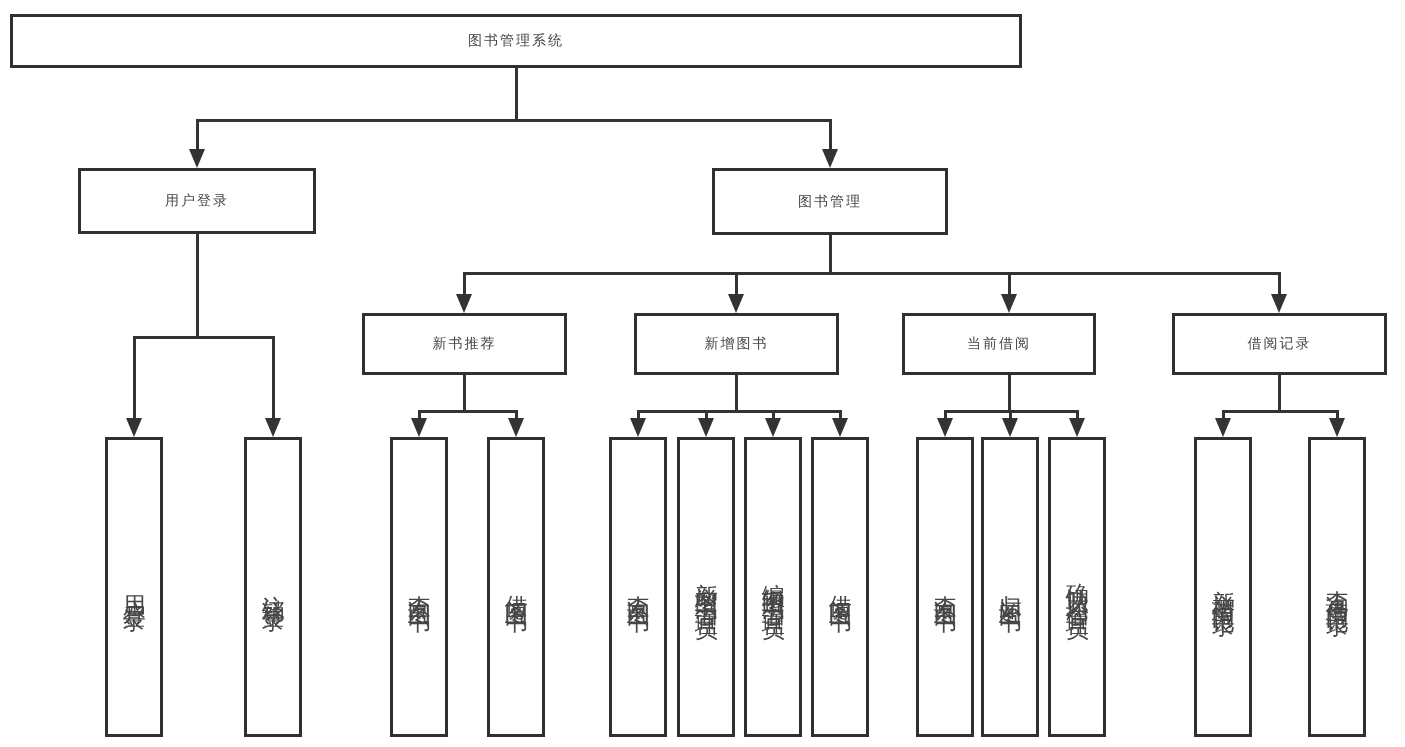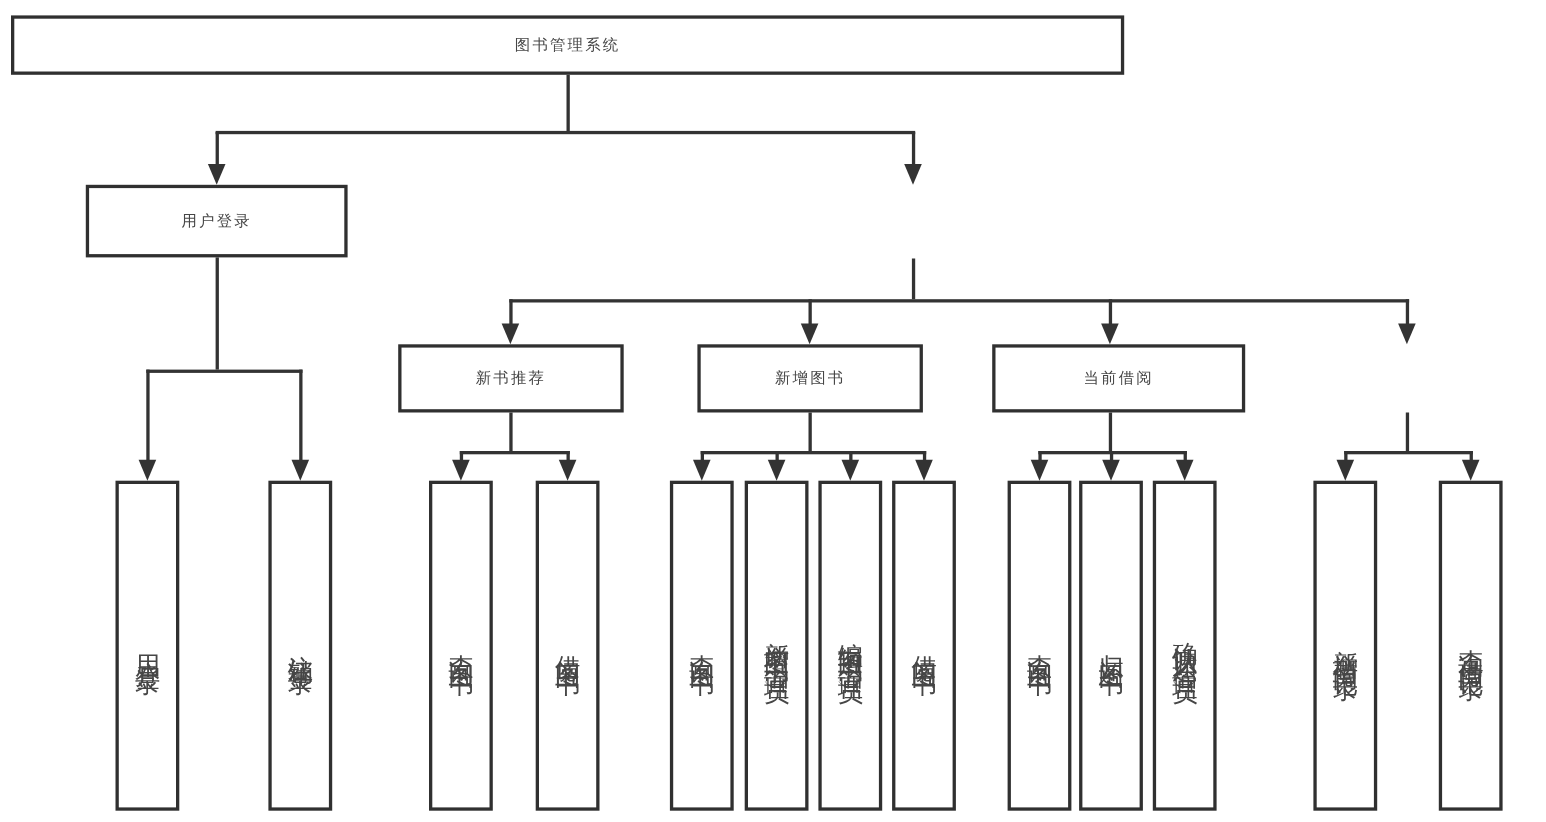--- a/index.html
+++ b/index.html
@@ -54,29 +54,35 @@
 
 <div class="canvas">
 
   <div class="node h" style="left:10px;top:14px;width:1012px;height:54px;">
     <span>图书管理系统</span>
   </div>
 
   <div class="node h" style="left:78px;top:168px;width:238px;height:66px;">
     <span>用户登录</span>
   </div>
+  <div class="node h" style="left:712px;top:168px;width:236px;height:67px;">
+    <span>图书管理</span>
+  </div>
 
   <div class="node h" style="left:362px;top:313px;width:205px;height:62px;">
     <span>新书推荐</span>
   </div>
   <div class="node h" style="left:634px;top:313px;width:205px;height:62px;">
     <span>新增图书</span>
   </div>
-  <div class="node h" style="left:902px;top:313px;width:230px;height:62px;justify-content:center;">
+  <div class="node h" style="left:902px;top:313px;width:194px;height:62px;justify-content:center;">
     <span>当前借阅</span>
+  </div>
+  <div class="node h" style="left:1172px;top:313px;width:215px;height:62px;">
+    <span>借阅记录</span>
   </div>
 
   <div class="node v" style="left:105px;top:437px;width:58px;height:300px;">
     <span>用户登录</span>
   </div>
   <div class="node v" style="left:244px;top:437px;width:58px;height:300px;">
     <span>注销登录</span>
   </div>
 
   <div class="node v" style="left:390px;top:437px;width:58px;height:300px;">

